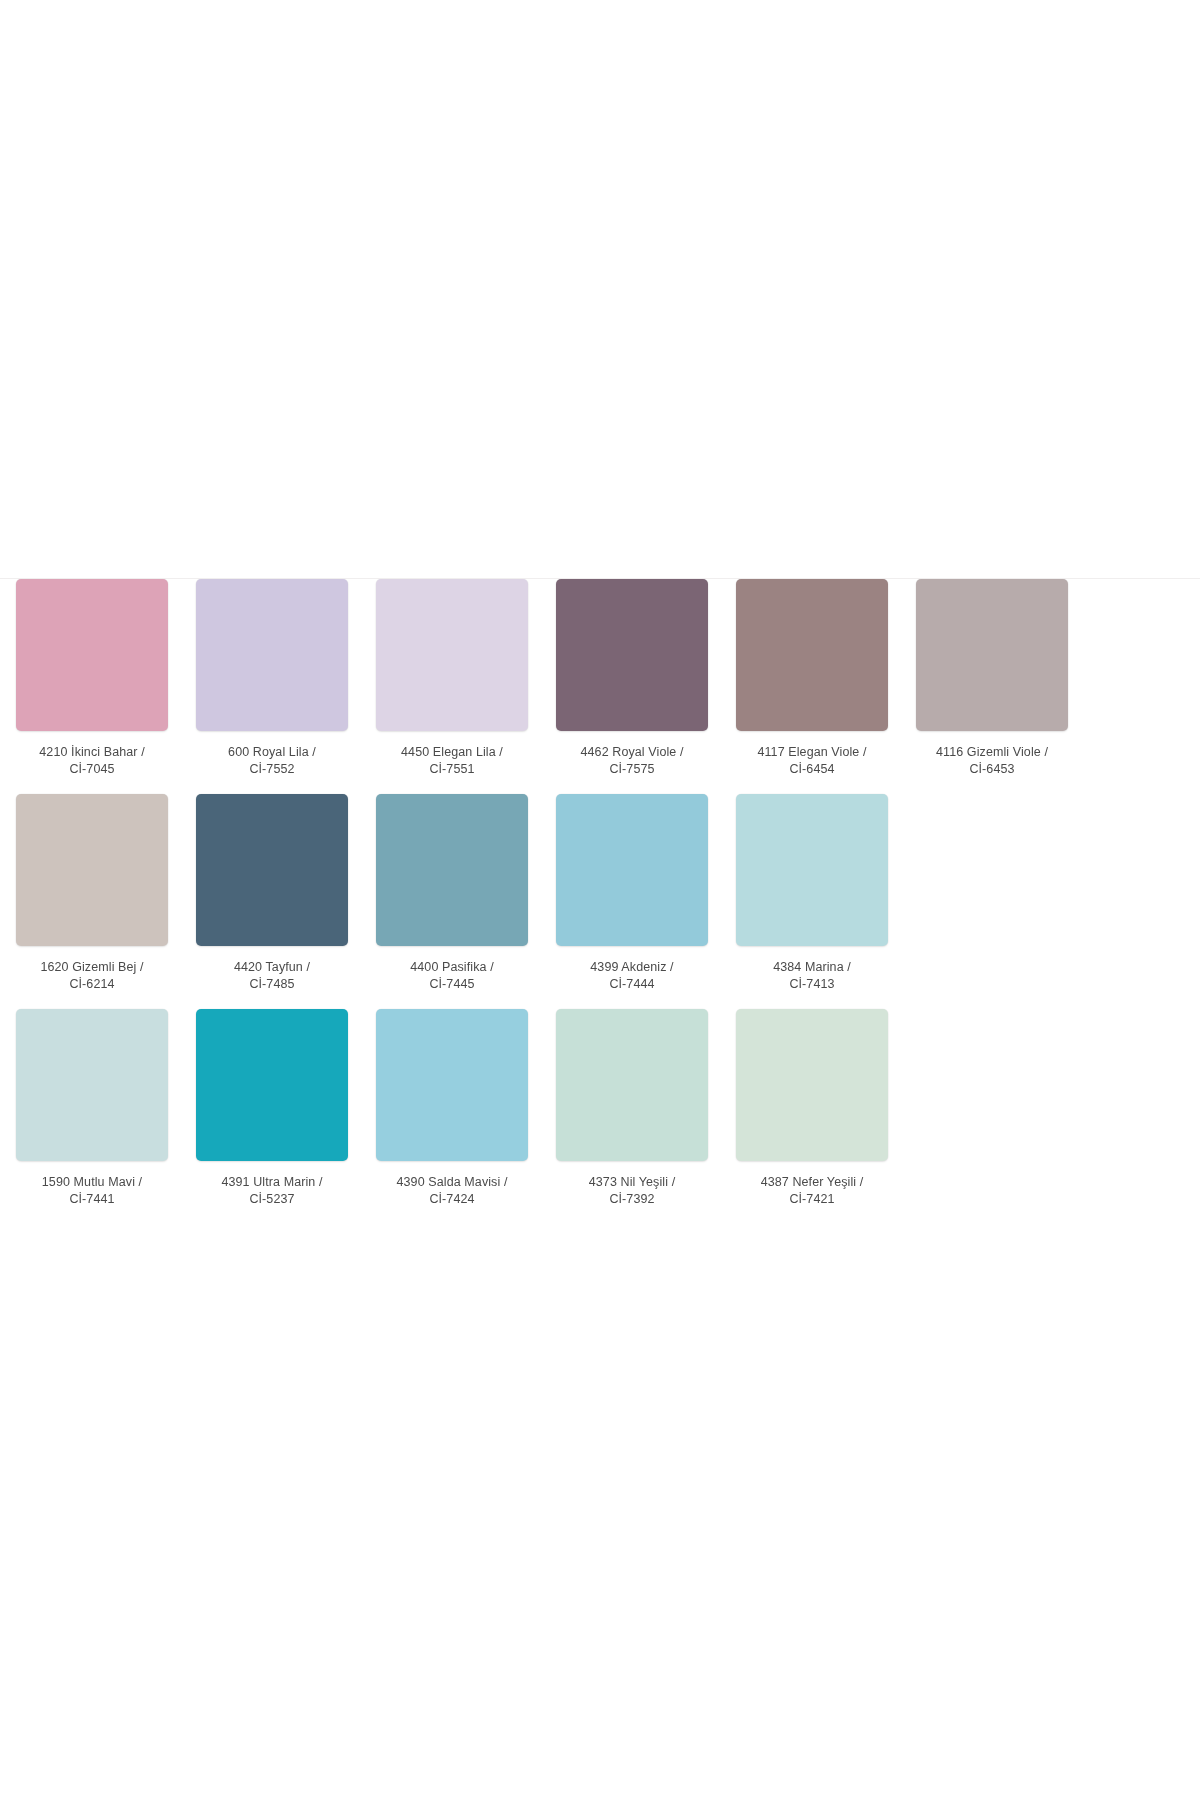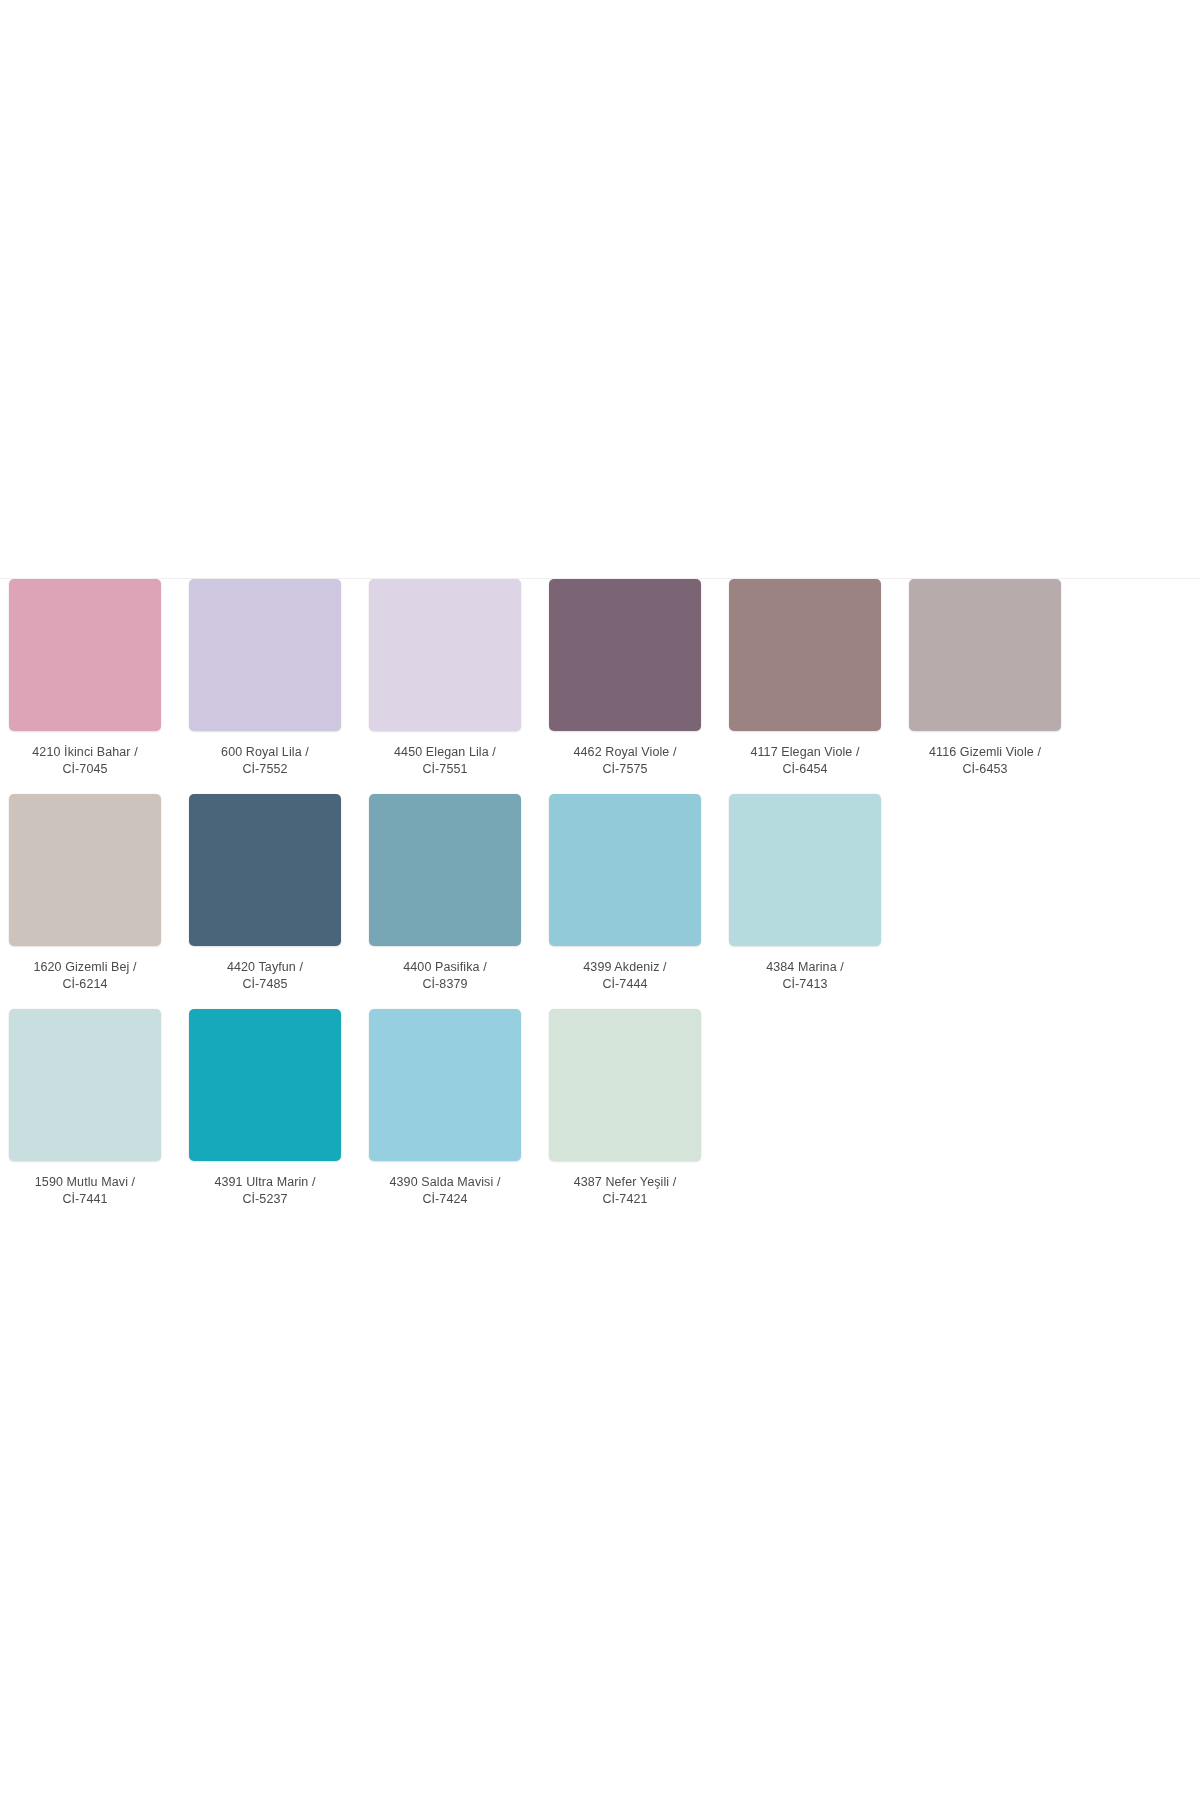--- a/index.html
+++ b/index.html
@@ -58,21 +58,21 @@
     font-family: "Liberation Sans", "DejaVu Sans", sans-serif;
   }
   .label .l1 { display: block; white-space: nowrap; }
   .label .l2 { display: block; white-space: nowrap; }
 
   
   .row {
     display: grid;
     grid-template-columns: repeat(6, 152px);
     column-gap: 28px;
-    padding-left: 9px;
+    padding-left: 16px;
   }
   .row + .row { margin-top: 16px; }
 </style>
 </head>
 <body>
 
 <div class="page">
   <div class="panel">
     <div class="panel-inner">
 
@@ -133,21 +133,21 @@
           <div class="chip" style="background-color: rgb(74, 101, 121);"></div>
           <div class="label">
             <span class="l1">4420 Tayfun /</span>
             <span class="l2">Cİ-7485</span>
           </div>
         </div>
         <div class="swatch-cell">
           <div class="chip" style="background-color: rgb(119, 167, 181);"></div>
           <div class="label">
             <span class="l1">4400 Pasifika /</span>
-            <span class="l2">Cİ-8379</span>
+            <span class="l2">Cİ-7445</span>
           </div>
         </div>
         <div class="swatch-cell">
           <div class="chip" style="background-color: rgb(147, 202, 218);"></div>
           <div class="label">
             <span class="l1">4399 Akdeniz /</span>
             <span class="l2">Cİ-7444</span>
           </div>
         </div>
         <div class="swatch-cell">
@@ -172,20 +172,27 @@
           <div class="label">
             <span class="l1">4391 Ultra Marin /</span>
             <span class="l2">Cİ-5237</span>
           </div>
         </div>
         <div class="swatch-cell">
           <div class="chip" style="background-color: rgb(150, 207, 223);"></div>
           <div class="label">
             <span class="l1">4390 Salda Mavisi /</span>
             <span class="l2">Cİ-7424</span>
+          </div>
+        </div>
+        <div class="swatch-cell">
+          <div class="chip" style="background-color: rgb(198, 224, 215);"></div>
+          <div class="label">
+            <span class="l1">4373 Nil Yeşili /</span>
+            <span class="l2">Cİ-7392</span>
           </div>
         </div>
         <div class="swatch-cell">
           <div class="chip" style="background-color: rgb(212, 228, 216);"></div>
           <div class="label">
             <span class="l1">4387 Nefer Yeşili /</span>
             <span class="l2">Cİ-7421</span>
           </div>
         </div>
       </div>

